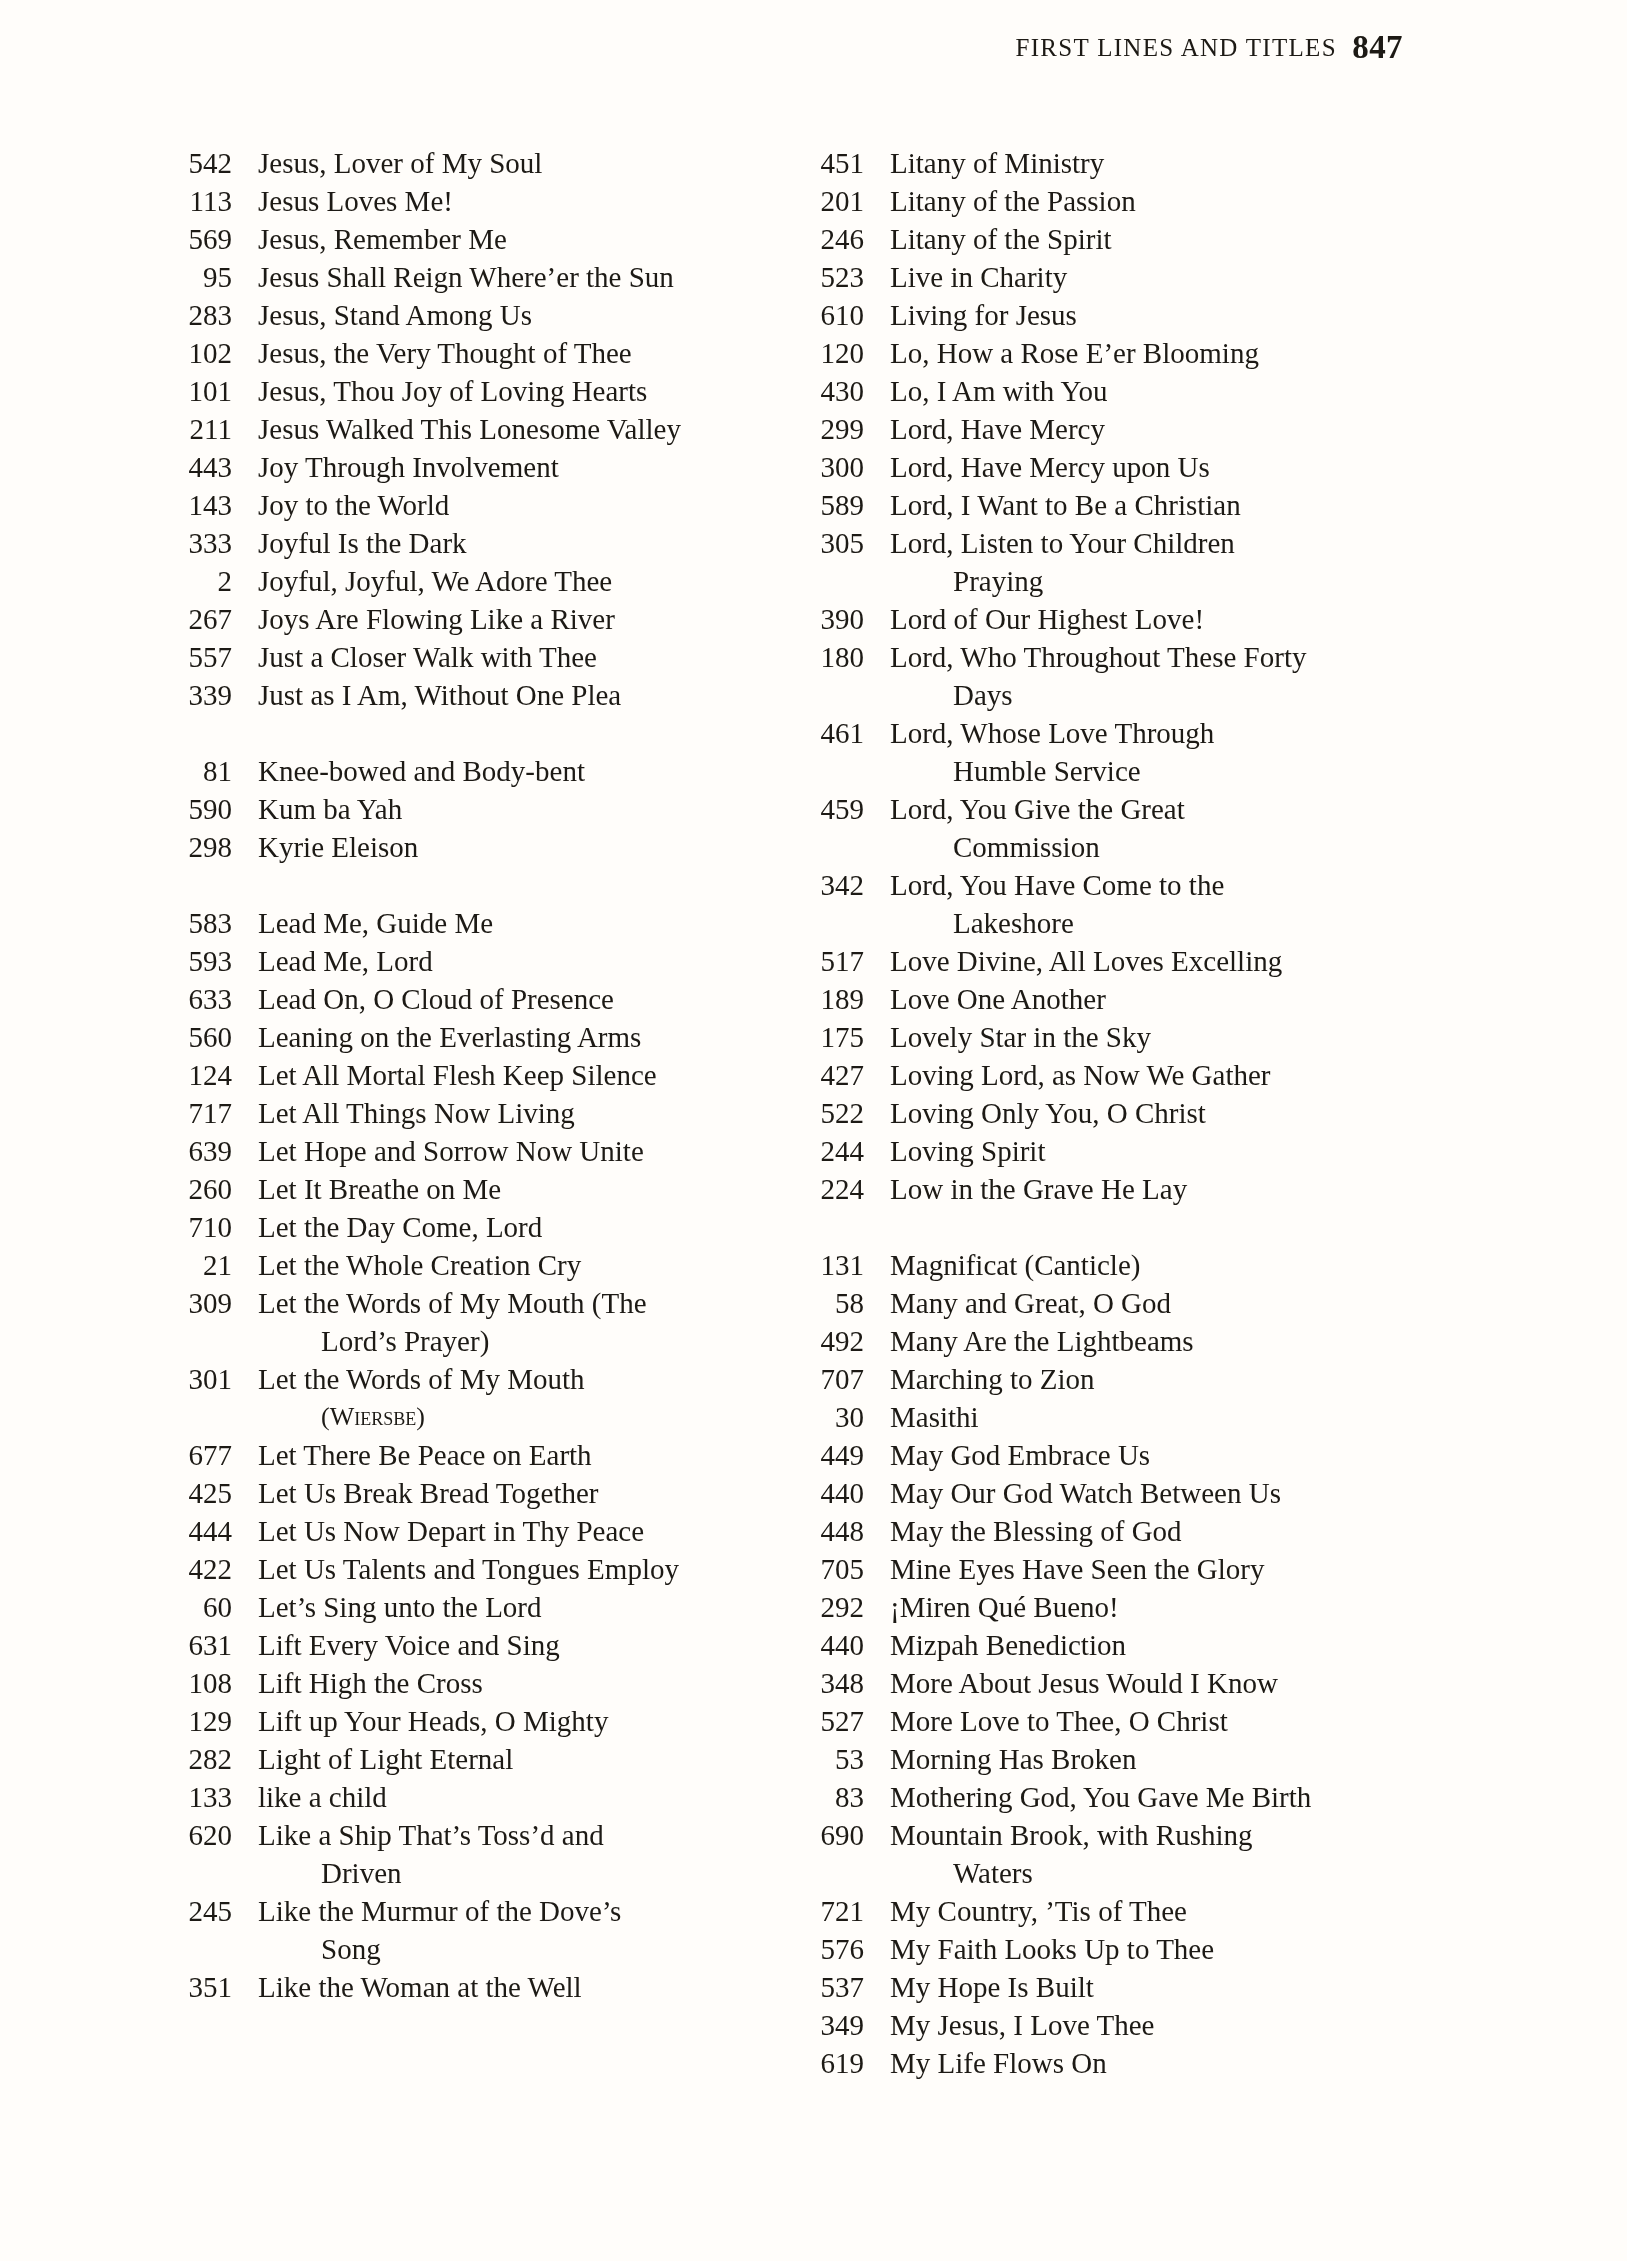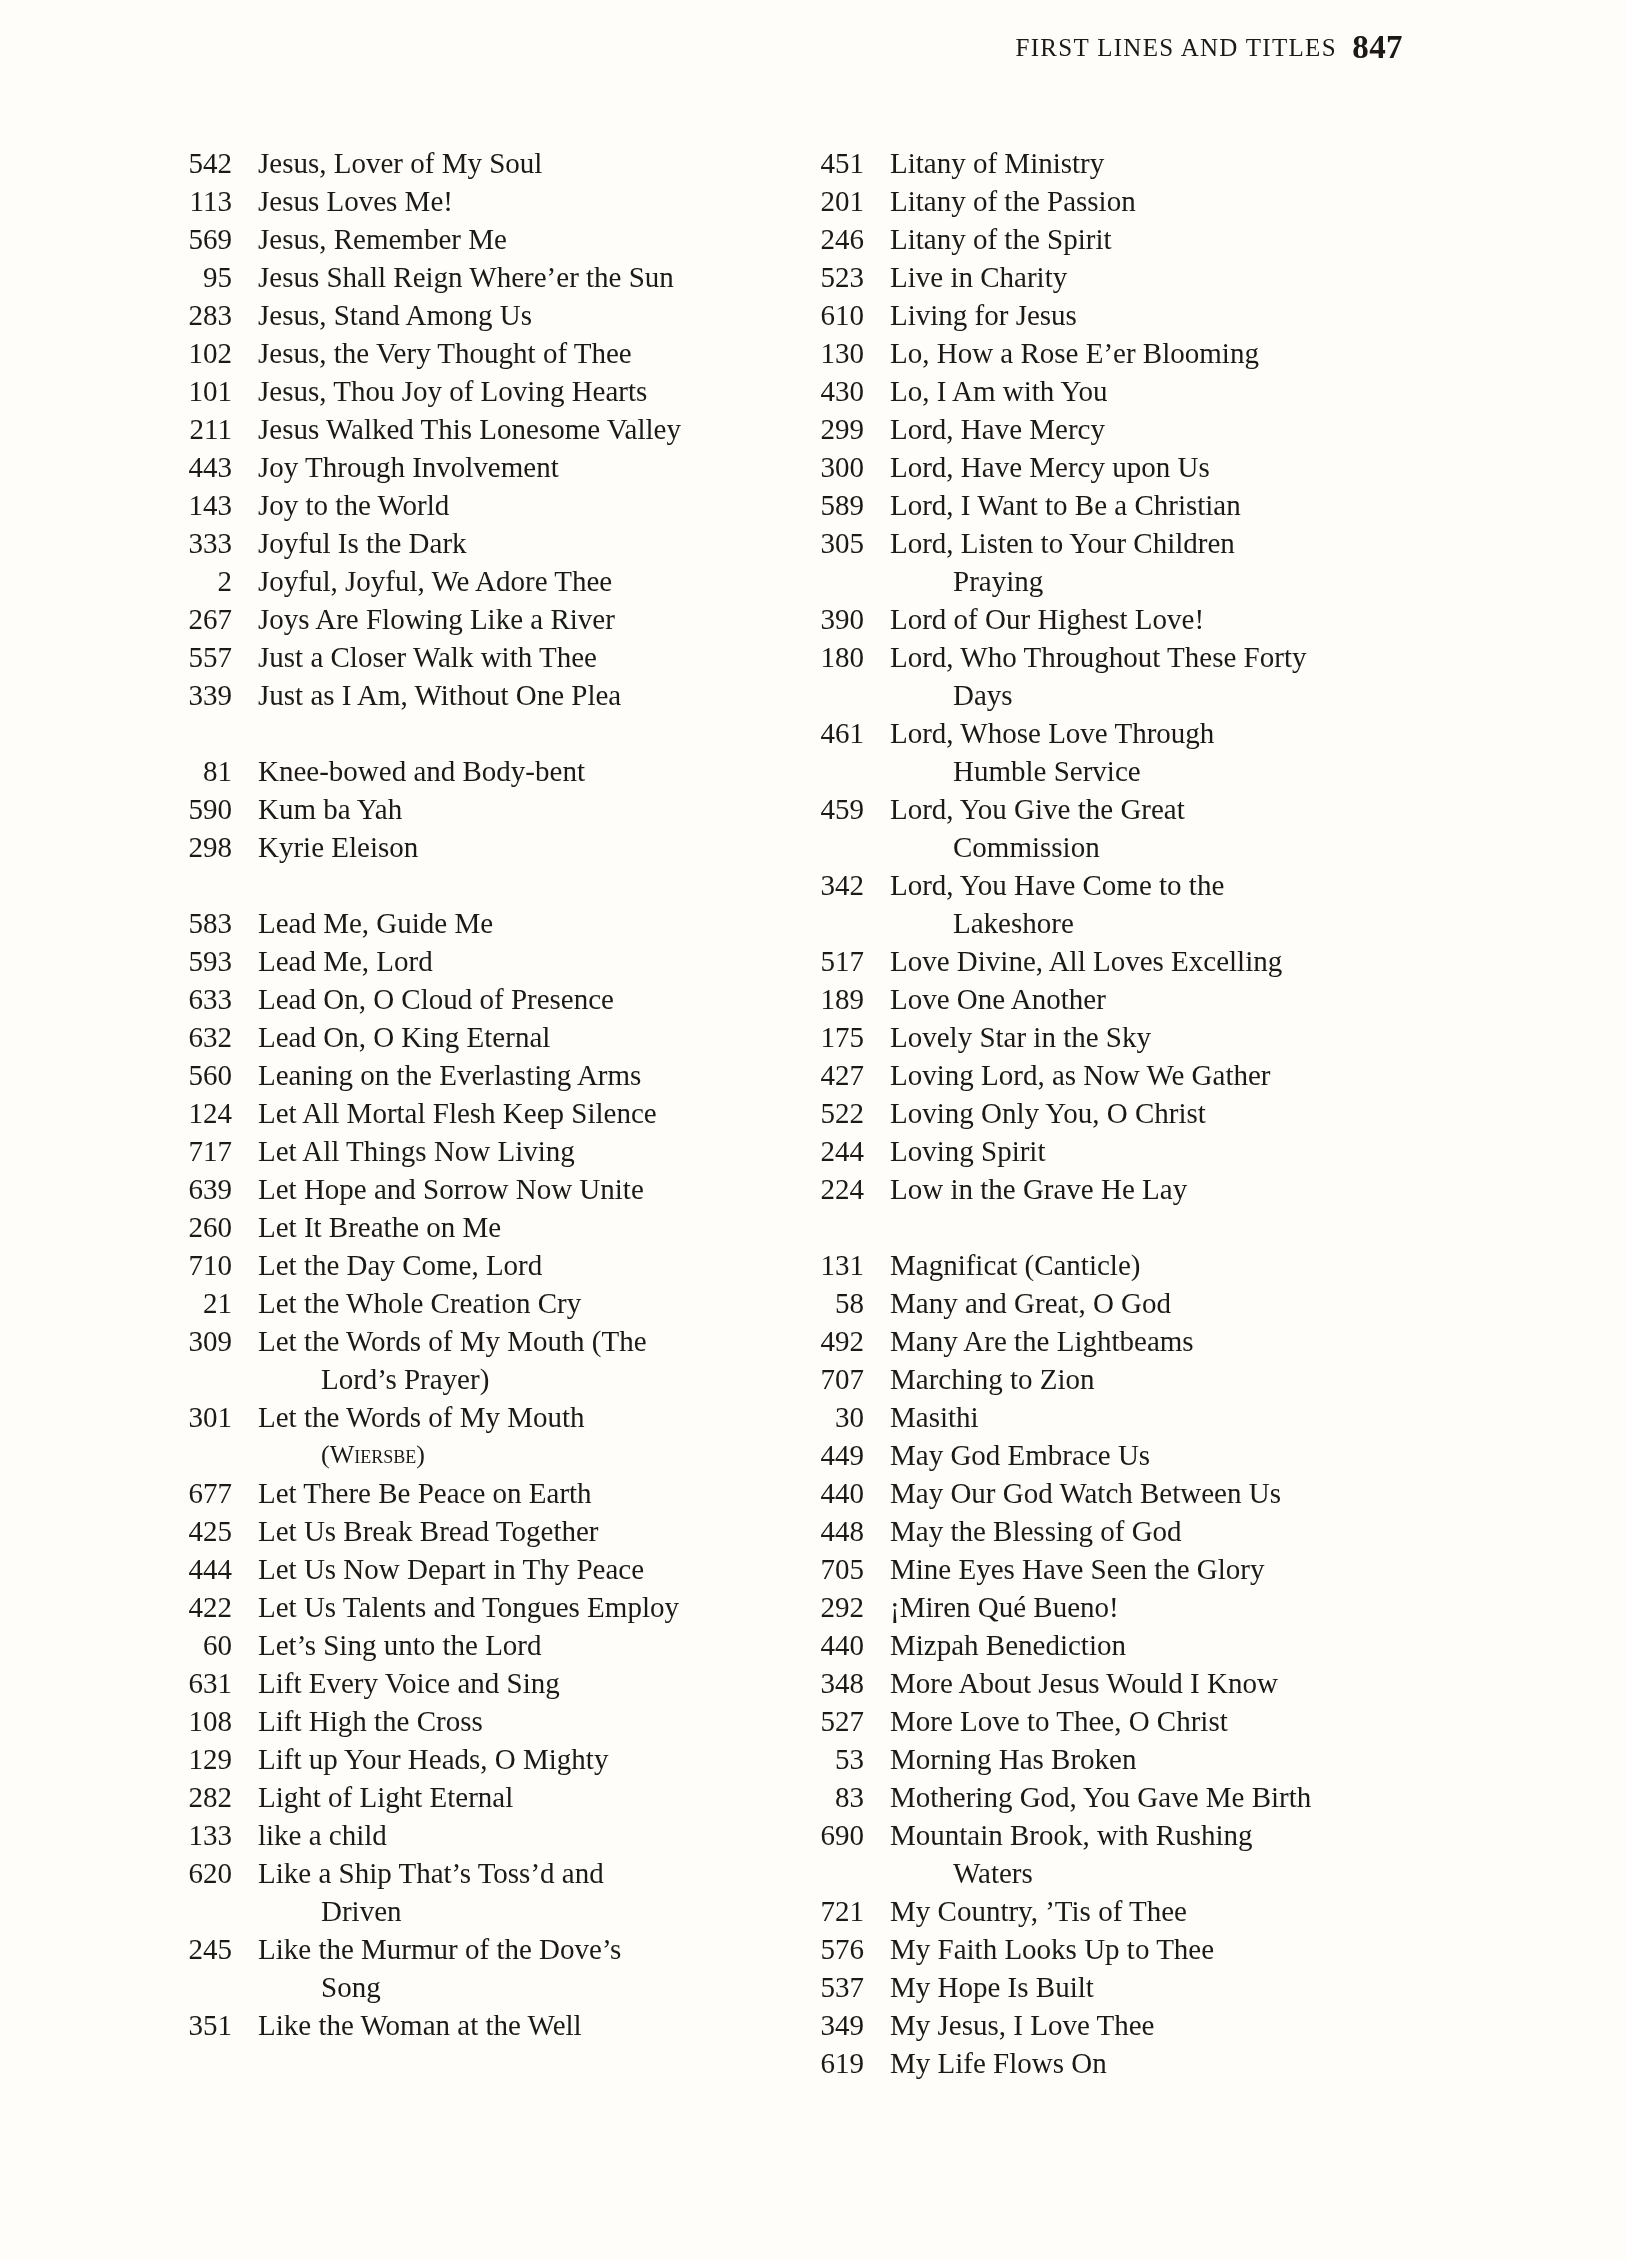--- a/index.html
+++ b/index.html
@@ -205,26 +205,20 @@
             <div class="line">Lead Me, Lord</div>
           </span>
         </div>
         <div class="row">
           <span class="num">633</span>
           <span class="titles">
             <div class="line">Lead On, O Cloud of Presence</div>
           </span>
         </div>
         <div class="row">
-          <span class="num">632</span>
-          <span class="titles">
-            <div class="line">Lead On, O King Eternal</div>
-          </span>
-        </div>
-        <div class="row">
           <span class="num">560</span>
           <span class="titles">
             <div class="line">Leaning on the Everlasting Arms</div>
           </span>
         </div>
         <div class="row">
           <span class="num">124</span>
           <span class="titles">
             <div class="line">Let All Mortal Flesh Keep Silence</div>
           </span>
@@ -379,21 +373,21 @@
             <div class="line">Live in Charity</div>
           </span>
         </div>
         <div class="row">
           <span class="num">610</span>
           <span class="titles">
             <div class="line">Living for Jesus</div>
           </span>
         </div>
         <div class="row">
-          <span class="num">130</span>
+          <span class="num">120</span>
           <span class="titles">
             <div class="line">Lo, How a Rose E’er Blooming</div>
           </span>
         </div>
         <div class="row">
           <span class="num">430</span>
           <span class="titles">
             <div class="line">Lo, I Am with You</div>
           </span>
         </div>

